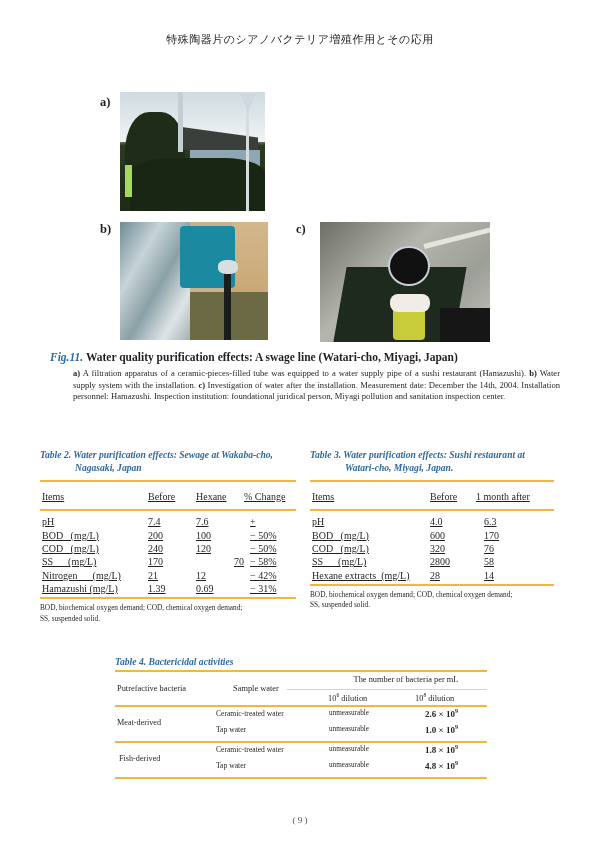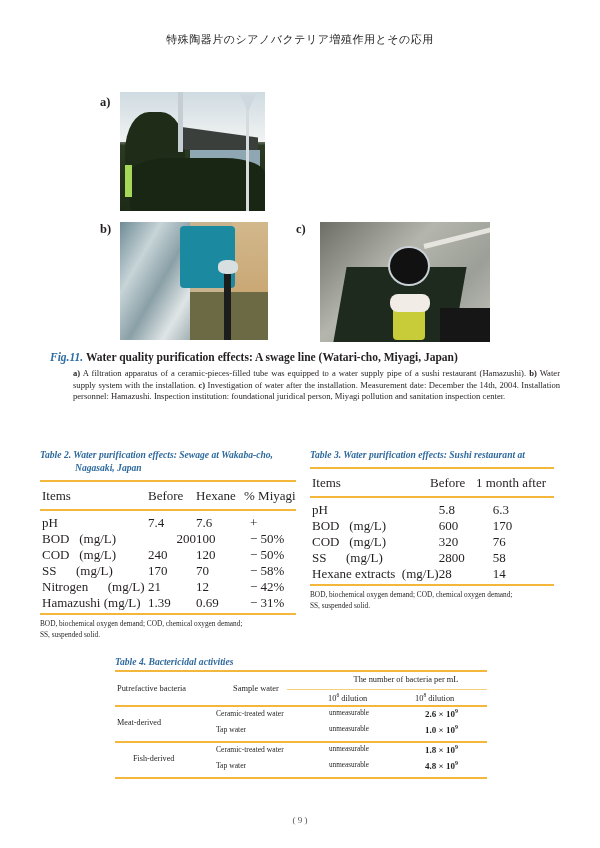--- a/index.html
+++ b/index.html
@@ -41,21 +41,21 @@
   .fig-caption { left:50px; top:351px; width:510px; }
   .fig-title { font-size:11.5px; font-weight:bold; }
   .fig-title .fig-label { color:#2e6da4; font-style:italic; }
   .fig-text { margin:5px 0 0 23px; font-size:8.6px; line-height:11.6px; text-align:justify; }
   .fig-text b { font-weight:bold; }
   
   .tbl-title { color:#2f6a9e; font-style:italic; font-weight:bold; font-size:9.6px; line-height:13px; }
   .tbl-title .indent { padding-left:35px; display:block; }
   .rule { background:#f3b73b; height:2px; }
   .rule-thin { background:#f6cf7a; height:1px; }
-  table { border-collapse:collapse; font-size:13px; }
+  table { border-collapse:collapse; font-size:10px;text-decoration:underline; }
   td { padding:0; height:13.4px; white-space:nowrap; }
   .note { font-size:7.3px; line-height:10.5px; }
   .t2 { left:40px; top:448px; width:256px; }
   .t3 { left:310px; top:448px; width:244px; }
   .t4 { left:115px; top:655px; width:372px; }
   .page-number { left:0; width:600px; top:815px; text-align:center; font-size:9px; color:#555; }
 </style>
 </head>
 <body>
 
@@ -110,49 +110,49 @@
     <span>Table 2. Water purification effects: Sewage at Wakaba-cho,</span>
     <span class="indent">Nagasaki, Japan</span>
   </div>
   <div class="rule" style="margin-top:6px;"></div>
   <table style="width:100%;margin:4px 0 3px 0;">
     <tbody>
         <tr>
       <td style="width:106px;padding-left:2px;height:20px;">Items</td>
       <td style="width:48px;">Before</td>
       <td style="width:48px;">Hexane</td>
-      <td>% Miyagi</td>
+      <td>% Change</td>
     </tr>
   </tbody>
     </table>
   <div class="rule"></div>
   <table style="width:100%;margin:4px 0 2px 0;">
     <tbody id="t2body">
         <tr>
           <td style="width: 106px; padding-left: 2px; white-space: pre;">pH</td>
           <td style="width: 48px;">7.4</td>
           <td style="width: 48px;">7.6</td>
           <td style="padding-left: 6px;">+</td>
         </tr>
         <tr>
           <td style="width: 106px; padding-left: 2px; white-space: pre;">BOD   (mg/L)</td>
-          <td style="width: 48px; text-align: right;">200</td>
+          <td style="width: 48px;">200</td>
           <td style="width: 48px;">100</td>
           <td style="padding-left: 6px;">− 50%</td>
         </tr>
         <tr>
           <td style="width: 106px; padding-left: 2px; white-space: pre;">COD   (mg/L)</td>
           <td style="width: 48px;">240</td>
           <td style="width: 48px; margin-top: 36px;">120</td>
           <td style="padding-left: 6px;">− 50%</td>
         </tr>
         <tr>
           <td style="width: 106px; padding-left: 2px; white-space: pre;">SS      (mg/L)</td>
           <td style="width: 48px;">170</td>
-          <td style="width: 48px;">70</td>
+          <td style="width: 48px; text-align: right;">70</td>
           <td style="padding-left: 6px;">− 58%</td>
         </tr>
         <tr>
           <td style="width: 106px; padding-left: 2px; white-space: pre;">Nitrogen      (mg/L)</td>
           <td style="width: 48px;">21</td>
           <td style="width: 48px;">12</td>
           <td style="padding-left: 6px;">− 42%</td>
         </tr>
         <tr>
           <td style="width: 106px; padding-left: 2px; white-space: pre;">Hamazushi (mg/L)</td>
@@ -165,37 +165,38 @@
   <div class="rule"></div>
   <div class="note" style="margin-top:4px;">
     <div>BOD, biochemical oxygen demand; COD, chemical oxygen demand;</div>
     <div>SS, suspended solid.</div>
   </div>
 </div>
 
 <div class="abs t3">
   <div class="tbl-title">
     <span>Table 3. Water purification effects: Sushi restaurant at</span>
+    <span class="indent">Watari-cho, Miyagi, Japan.</span>
   </div>
   <div class="rule" style="margin-top:6px;"></div>
   <table style="width:100%;margin:4px 0 3px 0;">
     <tbody>
         <tr>
       <td style="width:118px;padding-left:2px;height:20px;">Items</td>
       <td style="width:46px;">Before</td>
       <td>1 month after</td>
     </tr>
   </tbody>
     </table>
   <div class="rule"></div>
   <table style="width:100%;margin:4px 0 2px 0;">
     <tbody id="t3body">
         <tr>
           <td style="width: 118px; padding-left: 2px; white-space: pre;">pH</td>
-          <td style="width: 46px;">5.8</td>
+          <td style="width: 46px;">4.0</td>
           <td style="padding-left: 8px;">6.3</td>
         </tr>
         <tr>
           <td style="width: 118px; padding-left: 2px; white-space: pre;">BOD   (mg/L)</td>
           <td style="width: 46px;">600</td>
           <td style="padding-left: 8px;">170</td>
         </tr>
         <tr>
           <td style="width: 118px; padding-left: 2px; white-space: pre;">COD   (mg/L)</td>
           <td style="width: 46px;">320</td>
@@ -237,21 +238,21 @@
         <div style="position: absolute; left: 2px; top: 11px;">Meat-derived</div>
         <div style="position: absolute; left: 101px; top: 2px; font-size: 7.6px;">Ceramic-treated water</div>
         <div style="position: absolute; left: 214px; top: 2px; font-size: 7.2px;">unmeasurable</div>
         <div style="position: absolute; left: 310px; top: 1px; font-weight: bold; font-size: 9px;"><span>2.6 × 10</span><sup style="font-size: 6px;">9</sup></div>
         <div style="position: absolute; left: 101px; top: 18px; font-size: 7.6px;">Tap water</div>
         <div style="position: absolute; left: 214px; top: 18px; font-size: 7.2px;">unmeasurable</div>
         <div style="position: absolute; left: 310px; top: 17px; font-weight: bold; font-size: 9px;"><span>1.0 × 10</span><sup style="font-size: 6px;">9</sup></div>
       </div>
       <div class="rule"></div>
       <div style="position: relative; height: 34px; font-size: 8.2px;">
-        <div style="position: absolute; left: 18px; top: 11px; font-family: Liberation Serif, serif;">Fish-derived</div>
+        <div style="position: absolute; left: 4px; top: 11px; font-family: Liberation Serif, serif;">Fish-derived</div>
         <div style="position: absolute; left: 101px; top: 2px; font-size: 7.6px;">Ceramic-treated water</div>
         <div style="position: absolute; left: 214px; top: 2px; font-size: 7.2px;">unmeasurable</div>
         <div style="position: absolute; left: 310px; top: 1px; font-weight: bold; font-size: 9px;"><span>1.8 × 10</span><sup style="font-size: 6px;">9</sup></div>
         <div style="position: absolute; left: 101px; top: 18px; font-size: 7.6px;">Tap water</div>
         <div style="position: absolute; left: 214px; top: 18px; font-size: 7.2px;">unmeasurable</div>
         <div style="position: absolute; left: 310px; top: 17px; font-weight: bold; font-size: 9px;"><span>4.8 × 10</span><sup style="font-size: 6px;">9</sup></div>
       </div>
       <div class="rule"></div>
     </div>
 </div>

